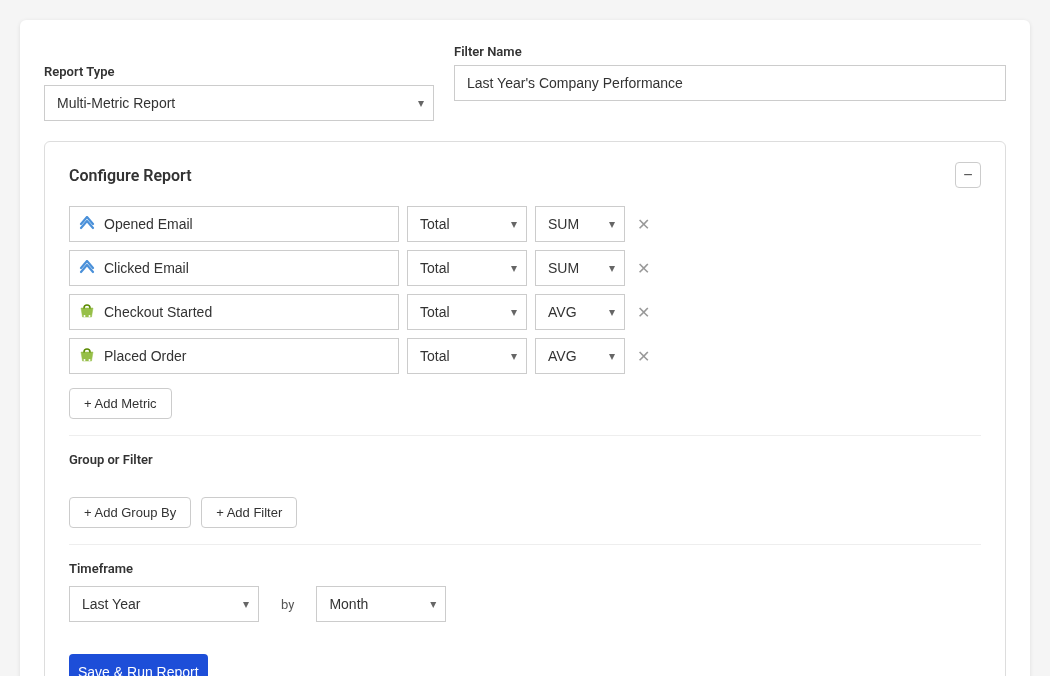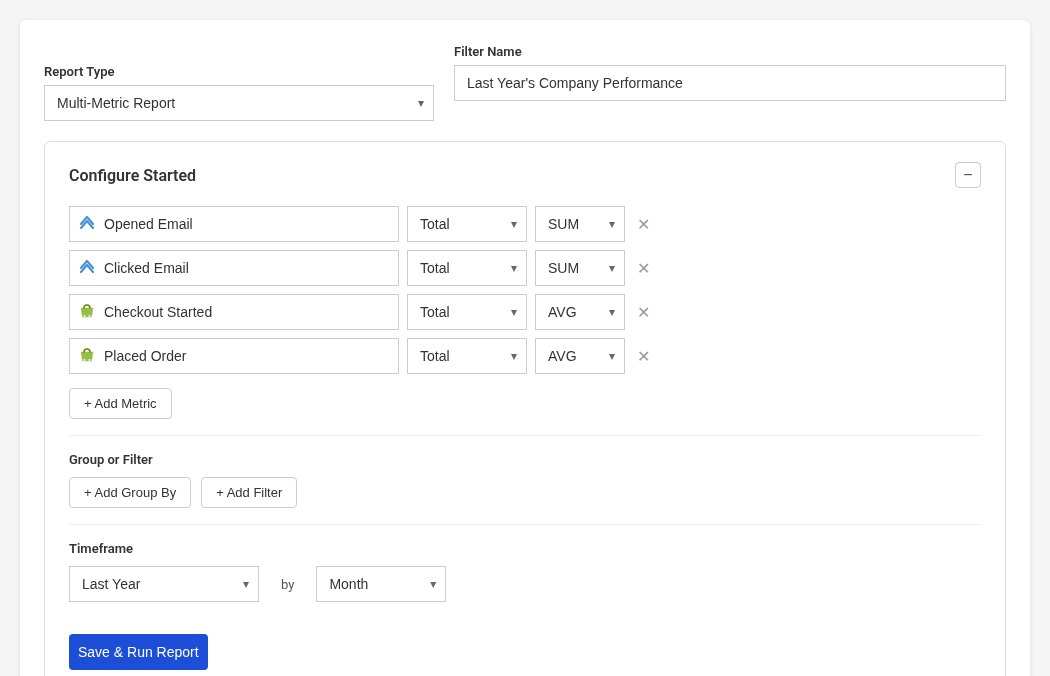--- a/index.html
+++ b/index.html
@@ -168,20 +168,21 @@
       margin-bottom: 6px;
     }
     .outline-btn {
       padding: 7px 14px;
       border: 1px solid #ccc;
       border-radius: 4px;
       background: #fff;
       cursor: pointer;
       font-size: 13px;
       color: #333;
+      margin-top: 20px;
     }
     .timeframe-row {
       display: flex;
       align-items: center;
       gap: 22px;
       margin-top: 10px;
     }
     .by-label {
       font-size: 13px;
       color: #555;
@@ -220,21 +221,21 @@
       </div>
     </div>
     <div class="field-group report-name">
       <label>Filter Name</label>
       <input type="text" value="Last Year's Company Performance" style="">
     </div>
   </div>
 
   <div class="configure-panel">
     <div class="configure-header">
-      <span class="configure-title">Configure Started</span>
+      <span class="configure-title">Configure Report</span>
       <button class="collapse-btn">
         <span>−</span>
       </button>
     </div>
 
     
 
     
     <div id="metric-rows">
         <div class="metric-row">

